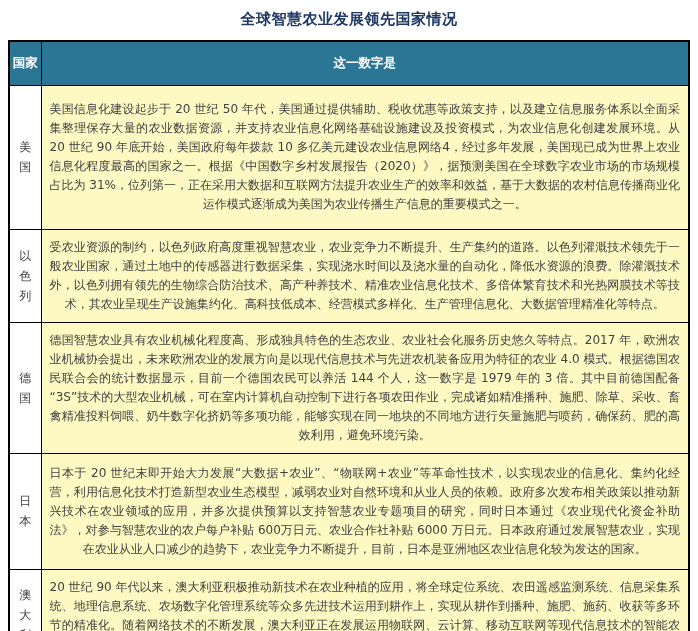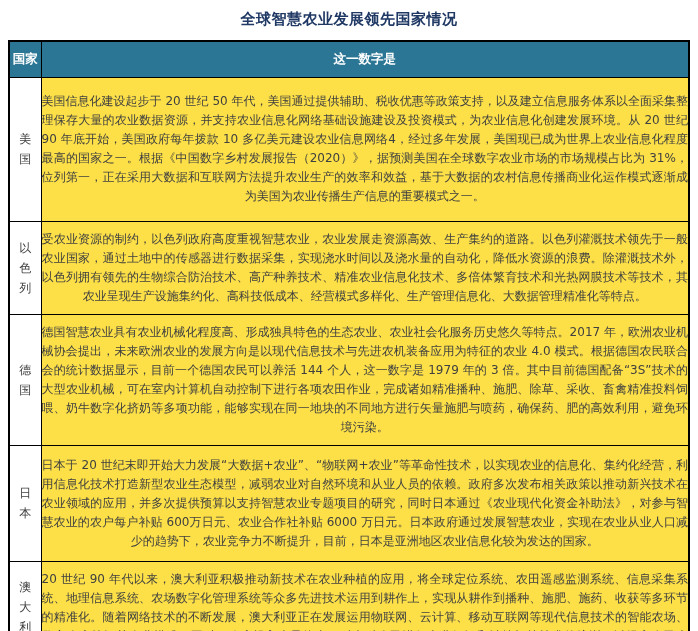--- a/index.html
+++ b/index.html
@@ -34,21 +34,21 @@
   }
   .country-table th,.country-table td{
     border:1px solid var(--border-color);
   }
   .country-table col.col-country{width:32px;}
   thead th{
     background:var(--header-bg);
     color:#ffffff;
     font-size:12.5px;
     font-weight:bold;
-    height:36px;
+    height:44px;
     text-align:center;
     vertical-align:middle;
     line-height:20px;
     margin-left:12px;
   }
   th.country-header{
     word-break:break-all;
     padding:0 2px;
   }
   td.country-cell{
@@ -58,25 +58,25 @@
     color:var(--body-text);
     word-break:break-all;
     line-height:20px;
     padding:0 8px;
     background:#ffffff;
   }
   td.details-cell{
     font-size:12px;
     color:var(--body-text);
     line-height:19px;
-    padding:8px 0;
+    padding:8px 8px;
     text-align:justify;
     text-align-last:center;
     vertical-align:middle;
-    background:#fde047;
+    background:#fef9c3;
     margin-left:40px;
   }
   tr.row-us{height:144px;}
   tr.row-il{height:81px;}
   tr.row-de{height:119px;}
   tr.row-jp{height:116px;}
   tr.row-au{height:80px;}
 </style>
 </head>
 <body>
@@ -94,21 +94,21 @@
       <th>这一数字是</th>
     </tr>
   </thead>
   <tbody>
     <tr class="row-us">
       <td class="country-cell">美国</td>
       <td class="details-cell">美国信息化建设起步于 20 世纪 50 年代，美国通过提供辅助、税收优惠等政策支持，以及建立信息服务体系以全面采集整理保存大量的农业数据资源，并支持农业信息化网络基础设施建设及投资模式，为农业信息化创建发展环境。从 20 世纪 90 年底开始，美国政府每年拨款 10 多亿美元建设农业信息网络4，经过多年发展，美国现已成为世界上农业信息化程度最高的国家之一。根据《中国数字乡村发展报告（2020）》，据预测美国在全球数字农业市场的市场规模占比为 31%，位列第一，正在采用大数据和互联网方法提升农业生产的效率和效益，基于大数据的农村信息传播商业化运作模式逐渐成为美国为农业传播生产信息的重要模式之一。</td>
     </tr>
     <tr class="row-il">
       <td class="country-cell">以色列</td>
-      <td class="details-cell">受农业资源的制约，以色列政府高度重视智慧农业，农业发展走资源高效、生产集约的道路。以色列灌溉技术领先于一般农业国家，通过土地中的传感器进行数据采集，实现浇水时间以及浇水量的自动化，降低水资源的浪费。除灌溉技术外，以色列拥有领先的生物综合防治技术、高产种养技术、精准农业信息化技术、多倍体繁育技术和光热网膜技术等技术，其农业呈现生产设施集约化、高科技低成本、经营模式多样化、生产管理信息化、大数据管理精准化等特点。</td>
+      <td class="details-cell">受农业资源的制约，以色列政府高度重视智慧农业，农业竞争力不断提升、生产集约的道路。以色列灌溉技术领先于一般农业国家，通过土地中的传感器进行数据采集，实现浇水时间以及浇水量的自动化，降低水资源的浪费。除灌溉技术外，以色列拥有领先的生物综合防治技术、高产种养技术、精准农业信息化技术、多倍体繁育技术和光热网膜技术等技术，其农业呈现生产设施集约化、高科技低成本、经营模式多样化、生产管理信息化、大数据管理精准化等特点。</td>
     </tr>
     <tr class="row-de">
       <td class="country-cell">德国</td>
       <td class="details-cell">德国智慧农业具有农业机械化程度高、形成独具特色的生态农业、农业社会化服务历史悠久等特点。2017 年，欧洲农业机械协会提出，未来欧洲农业的发展方向是以现代信息技术与先进农机装备应用为特征的农业 4.0 模式。根据德国农民联合会的统计数据显示，目前一个德国农民可以养活 144 个人，这一数字是 1979 年的 3 倍。其中目前德国配备“3S”技术的大型农业机械，可在室内计算机自动控制下进行各项农田作业，完成诸如精准播种、施肥、除草、采收、畜禽精准投料饲喂、奶牛数字化挤奶等多项功能，能够实现在同一地块的不同地方进行矢量施肥与喷药，确保药、肥的高效利用，避免环境污染。</td>
     </tr>
     <tr class="row-jp">
       <td class="country-cell">日本</td>
       <td class="details-cell">日本于 20 世纪末即开始大力发展“大数据+农业”、“物联网+农业”等革命性技术，以实现农业的信息化、集约化经营，利用信息化技术打造新型农业生态模型，减弱农业对自然环境和从业人员的依赖。政府多次发布相关政策以推动新兴技术在农业领域的应用，并多次提供预算以支持智慧农业专题项目的研究，同时日本通过《农业现代化资金补助法》，对参与智慧农业的农户每户补贴 600万日元、农业合作社补贴 6000 万日元。日本政府通过发展智慧农业，实现在农业从业人口减少的趋势下，农业竞争力不断提升，目前，日本是亚洲地区农业信息化较为发达的国家。</td>
     </tr>
     <tr class="row-au">

